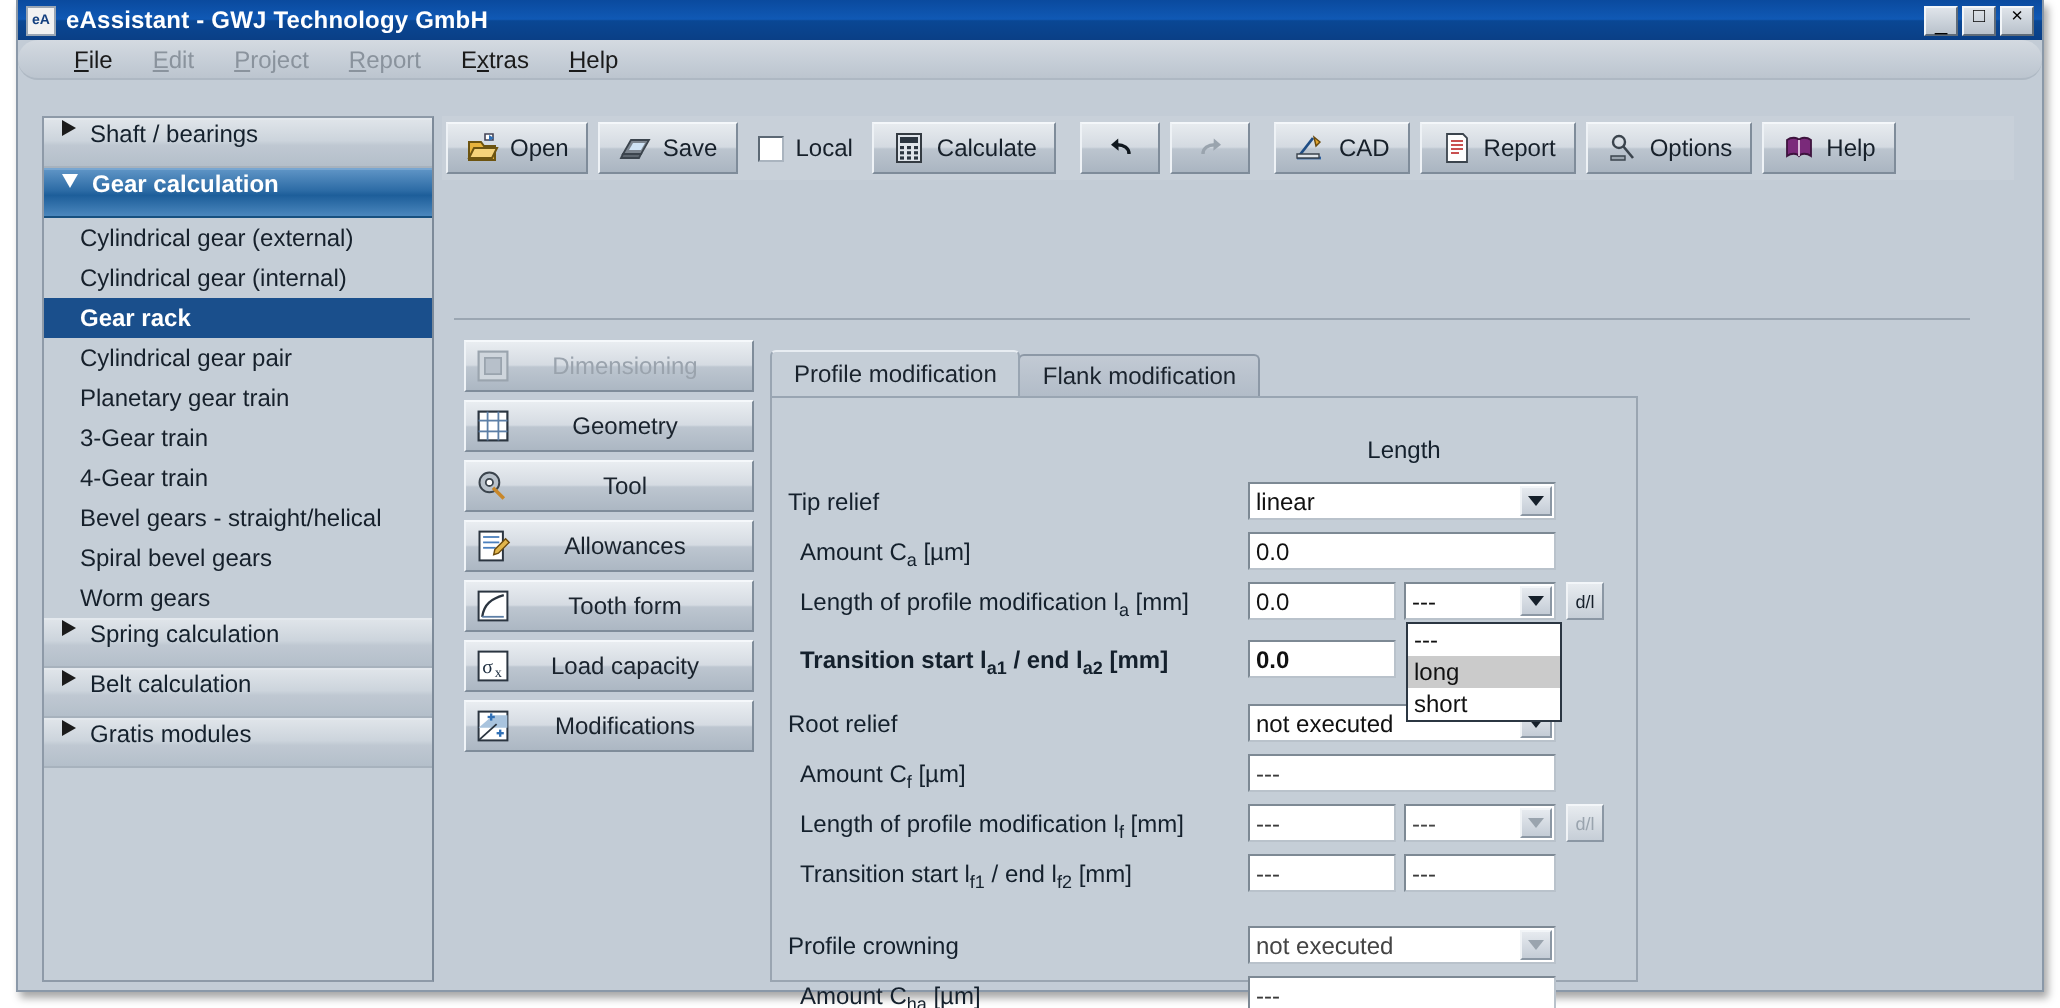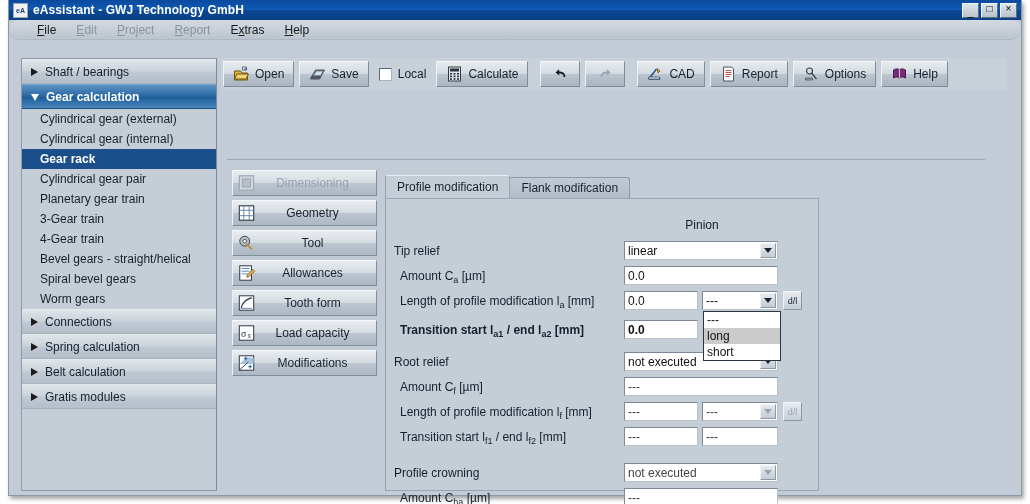--- a/index.html
+++ b/index.html
@@ -91,21 +91,21 @@
   .sidebar {
     position: absolute; left: 12px; top: 17px;
     width: 196px; bottom: 4px;
     background: #c5ced7;
     border: 1px solid #8e9aa8;
     border-right-color: #7d8a99;
     overflow: hidden;
   }
   .grp-header {
     height: 25px;
-    display: flex; align-items: center;
+    display: flex; align-items: flex-start;
     padding-left: 9px;
     font-size: 12px; color: #14202c;
     background: linear-gradient(to bottom, #dfe4e9 0%, #ccd4dc 45%, #bfc8d2 55%, #b4bfca 100%);
     border-bottom: 1px solid #a7b2bd;
     border-top: 1px solid #e4e9ee;
   }
   .grp-header.active {
     color: #ffffff; font-weight: bold;
     background: linear-gradient(to bottom, #5d93c4 0%, #2c6ba5 45%, #1d5e9a 55%, #4b87bd 100%);
     border-top: 1px solid #78a6d1;
@@ -389,24 +389,20 @@
             <span>Bevel gears - straight/helical</span>
           </div>
         <div class="sub-item">
             <span>Spiral bevel gears</span>
           </div>
         <div class="sub-item">
             <span>Worm gears</span>
           </div>
         <div class="grp-header">
           <span class="arrow"></span>
-          <span>Connections</span>
-        </div>
-        <div class="grp-header">
-          <span class="arrow"></span>
           <span>Spring calculation</span>
         </div>
         <div class="grp-header">
           <span class="arrow"></span>
           <span>Belt calculation</span>
         </div>
         <div class="grp-header">
           <span class="arrow"></span>
           <span>Gratis modules</span>
         </div>
@@ -600,21 +596,21 @@
         <div class="tab active">
             <span>Profile modification</span>
           </div>
         <div class="tab">
             <span>Flank modification</span>
           </div>
       </div>
 
       <div class="panel">
 
-        <div class="pinion-hdr">Pinion</div>
+        <div class="pinion-hdr">Length</div>
 
         <div class="row" style="top:42px;">
           <div class="lbl">Tip relief</div>
           <div class="sel" style="left:238px; width:154px;">
             <span>linear</span>
             <span class="caret">
                 <i></i>
               </span>
           </div>
         </div>

